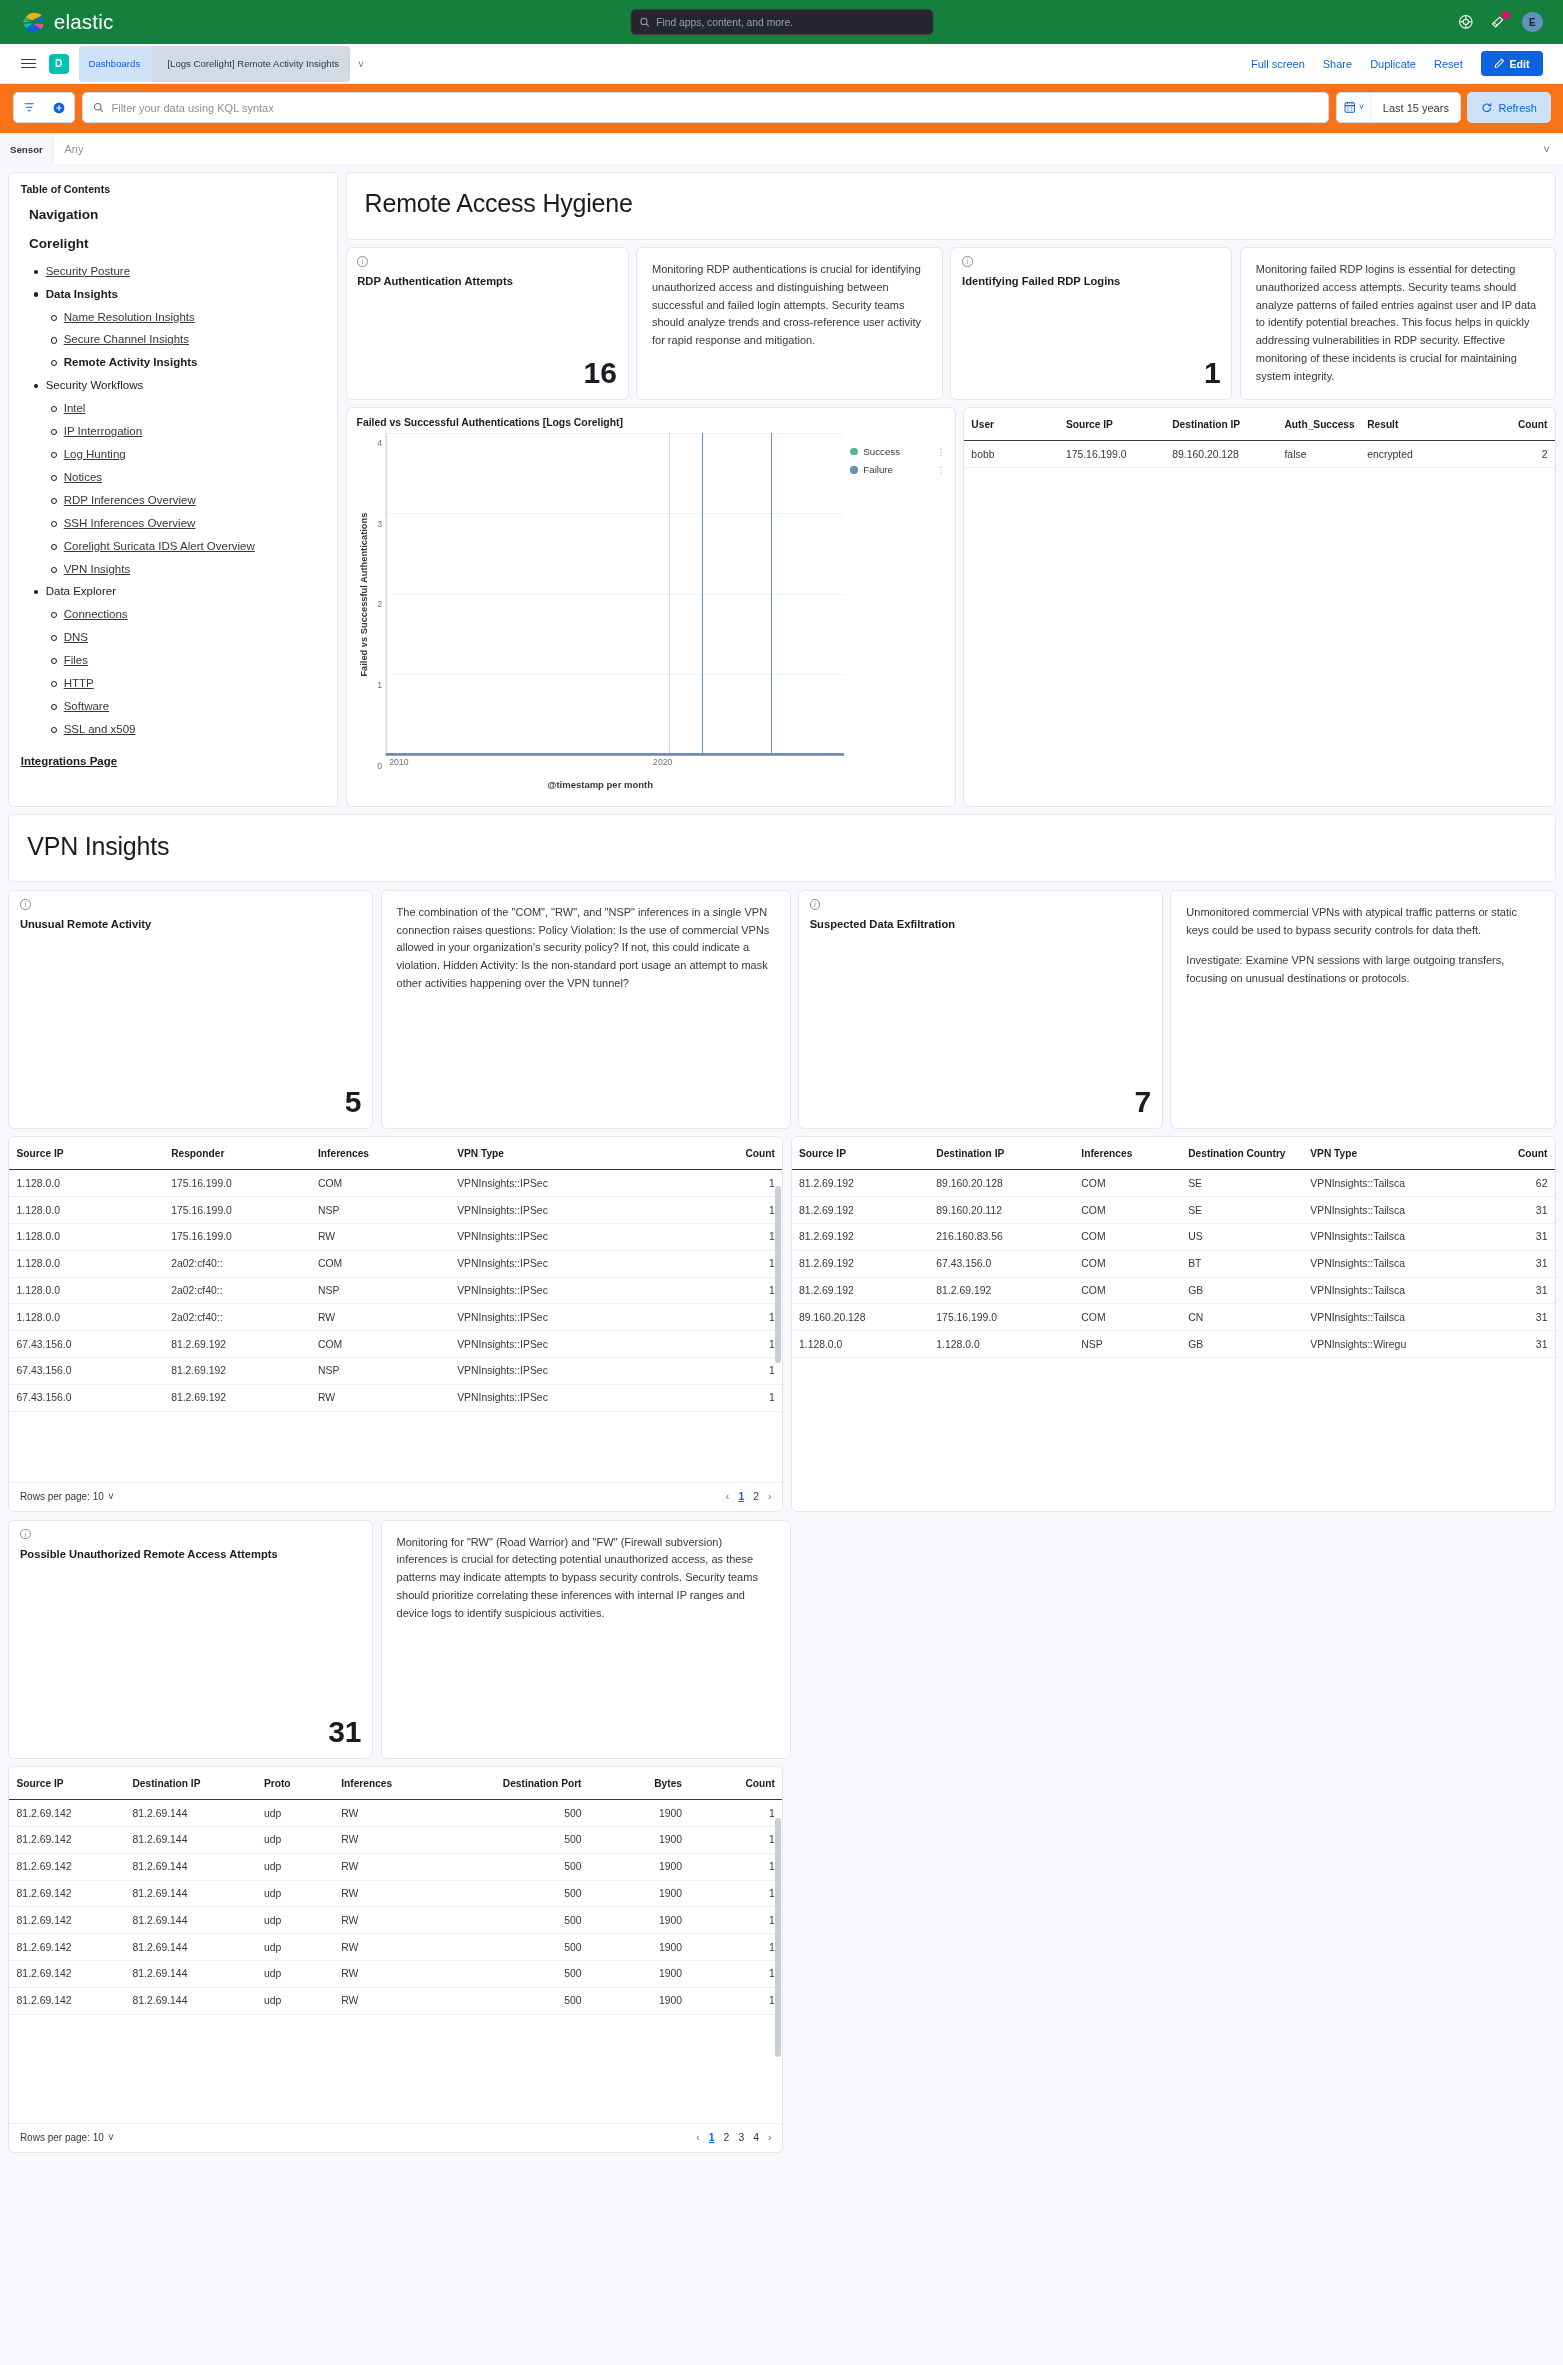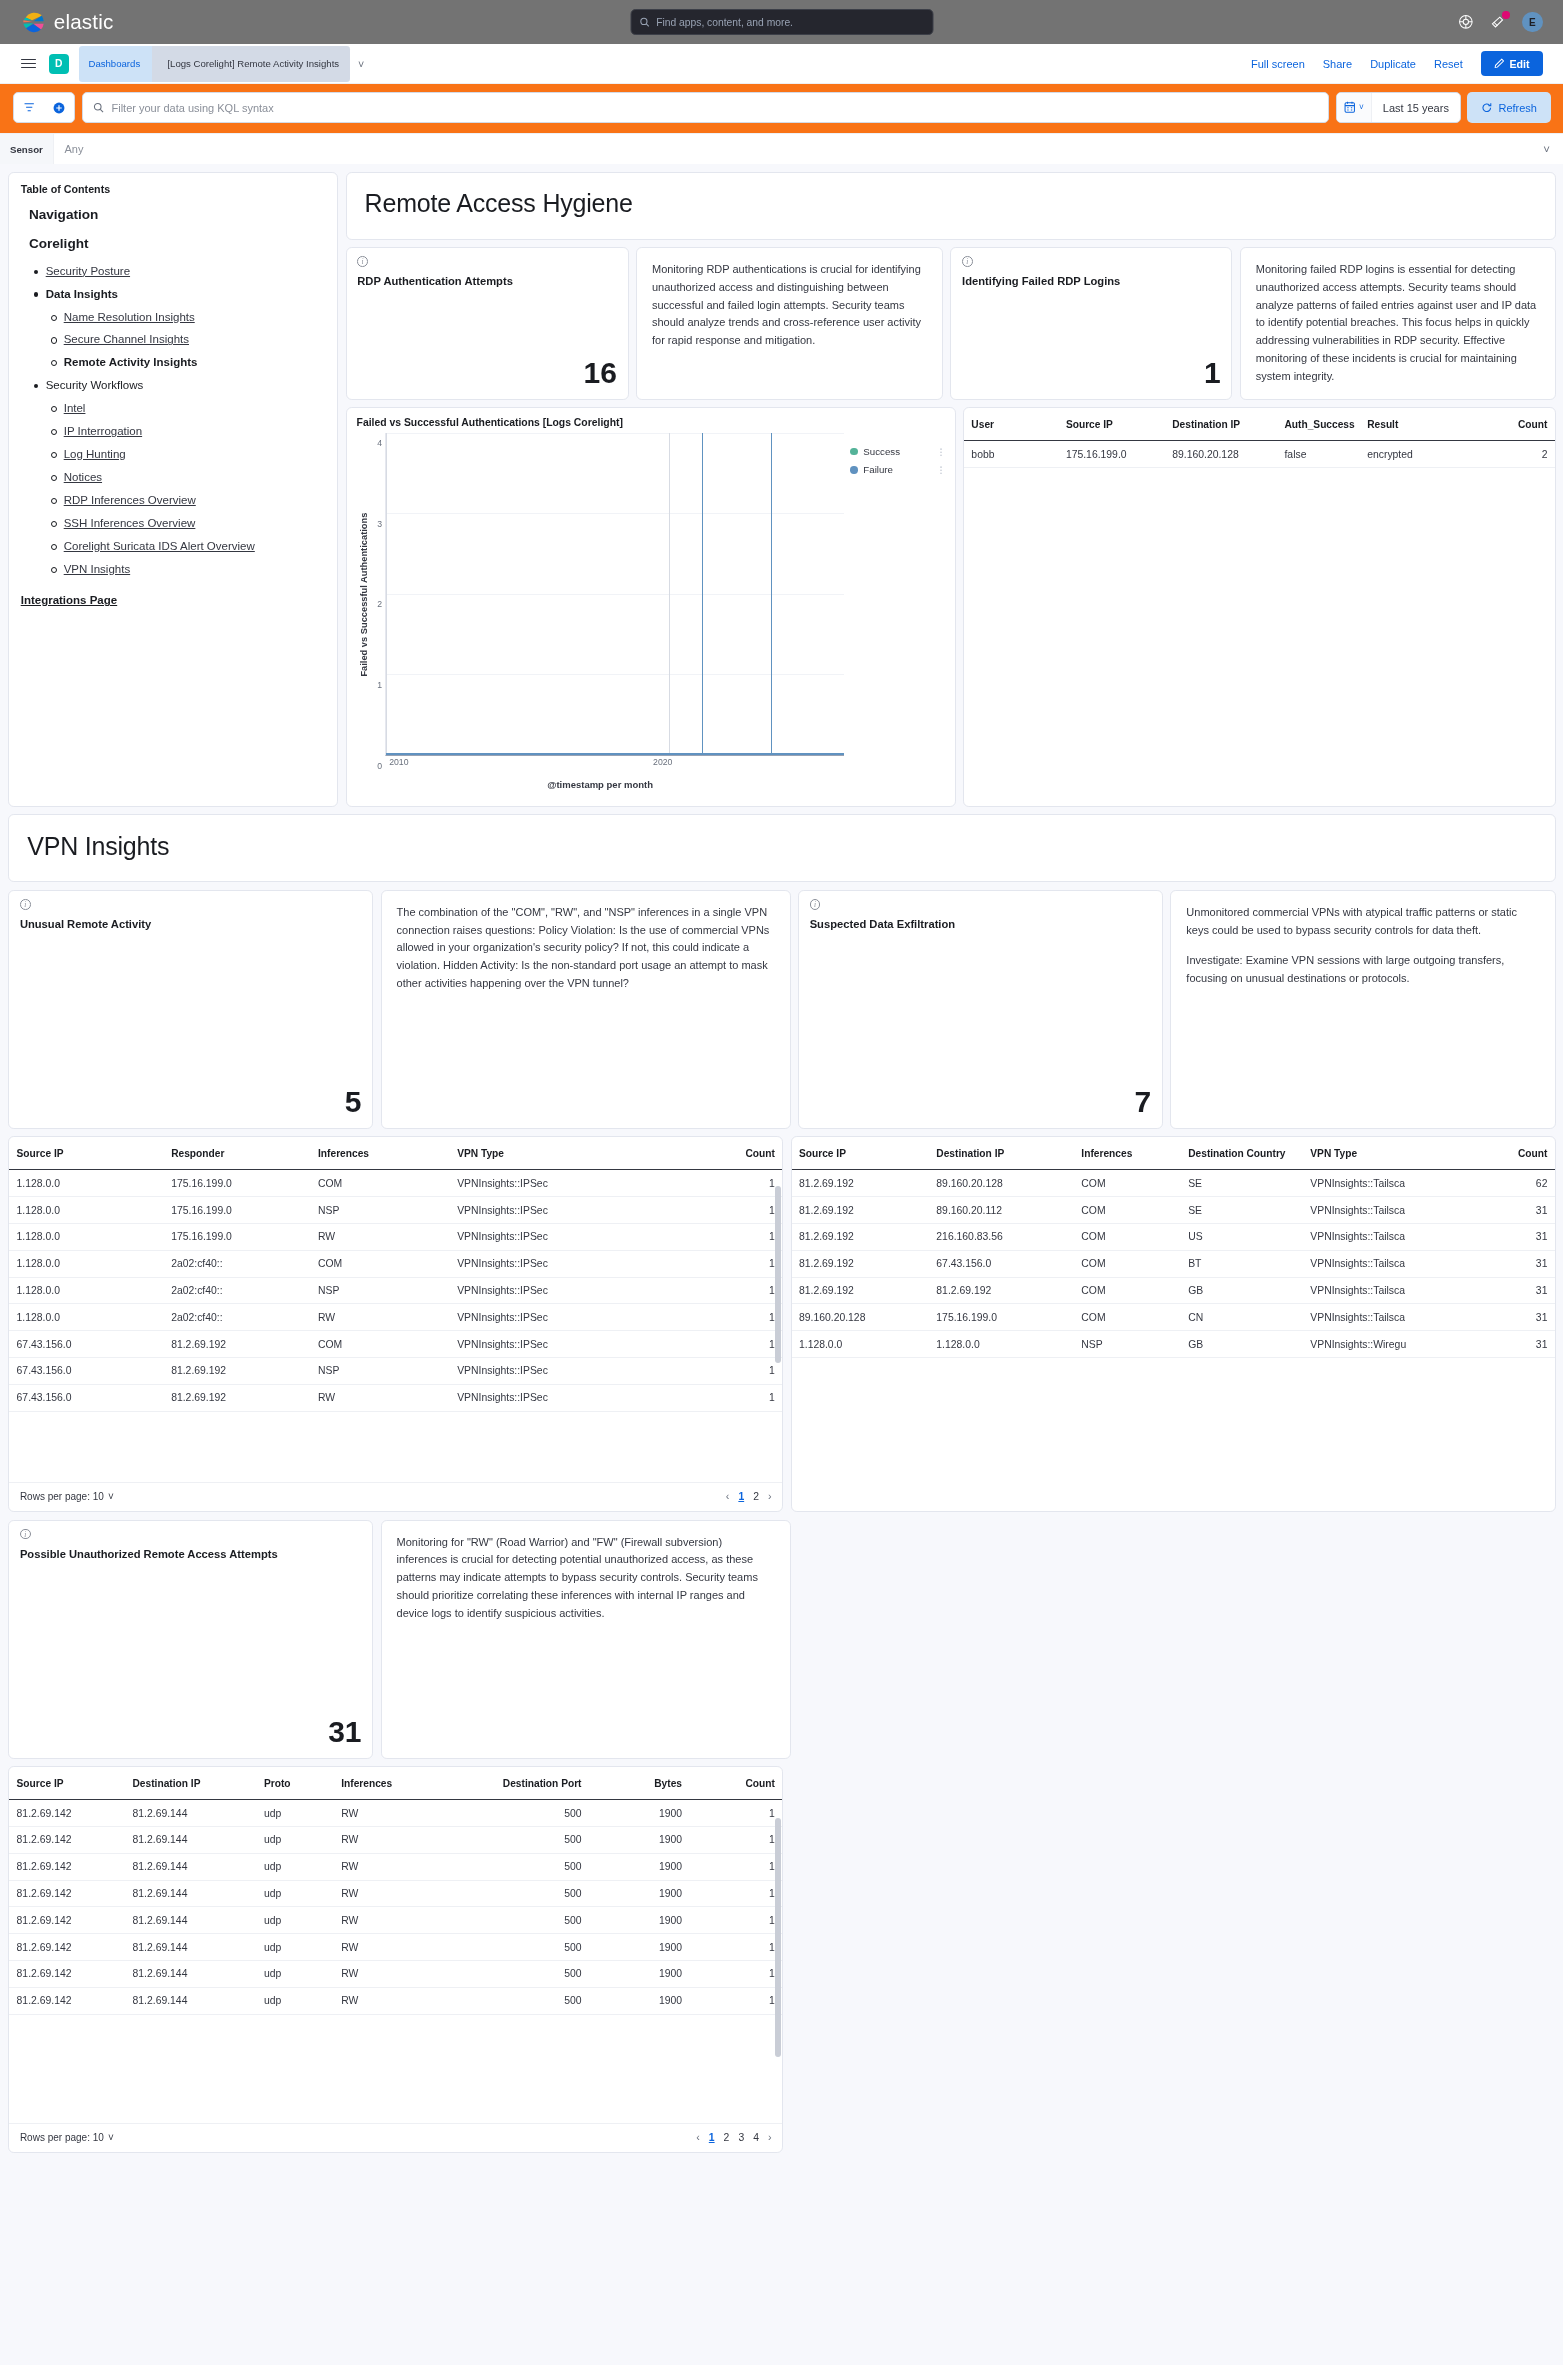--- a/index.html
+++ b/index.html
@@ -8,21 +8,21 @@
     font-family: "Liberation Sans", sans-serif;
     background: #F7F8FC;
     color: #343741;
     font-size: 11.5px;
     -webkit-font-smoothing: antialiased;
   }
 
   
   .chrome-bar {
     height: 44px;
-    background: #737373;
+    background: #15803d;
     display: flex;
     align-items: center;
     padding: 0 21.4px;
     position: relative;
   }
   .brand { display: flex; align-items: center; gap: 7.4px; }
   .brand-logo { width: 25px; height: 25px; position: relative; }
   .brand-word { color: #fff; font-size: 20.6px; letter-spacing: 0.2px; }
   .global-search {
     position: absolute; left: 50%; transform: translateX(-50%);
@@ -447,20 +447,31 @@
           <span class="toc-plain">Security Workflows</span>
           <ul class="toc-sub">
             <li><span class="toc-link">Intel</span></li>
             <li><span class="toc-link">IP Interrogation</span></li>
             <li><span class="toc-link">Log Hunting</span></li>
             <li><span class="toc-link">Notices</span></li>
             <li><span class="toc-link">RDP Inferences Overview</span></li>
             <li><span class="toc-link">SSH Inferences Overview</span></li>
             <li><span class="toc-link">Corelight Suricata IDS Alert Overview</span></li>
             <li><span class="toc-link">VPN Insights</span></li>
+          </ul>
+        </li>
+        <li class="bullet">
+          <span class="toc-plain">Data Explorer</span>
+          <ul class="toc-sub">
+            <li><span class="toc-link">Connections</span></li>
+            <li><span class="toc-link">DNS</span></li>
+            <li><span class="toc-link">Files</span></li>
+            <li><span class="toc-link">HTTP</span></li>
+            <li><span class="toc-link">Software</span></li>
+            <li><span class="toc-link">SSL and x509</span></li>
           </ul>
         </li>
       </ul>
 
       <div class="toc-footer">Integrations Page</div>
     </div>
 
     <div class="right-col">
 
       <div class="panel title-panel">

